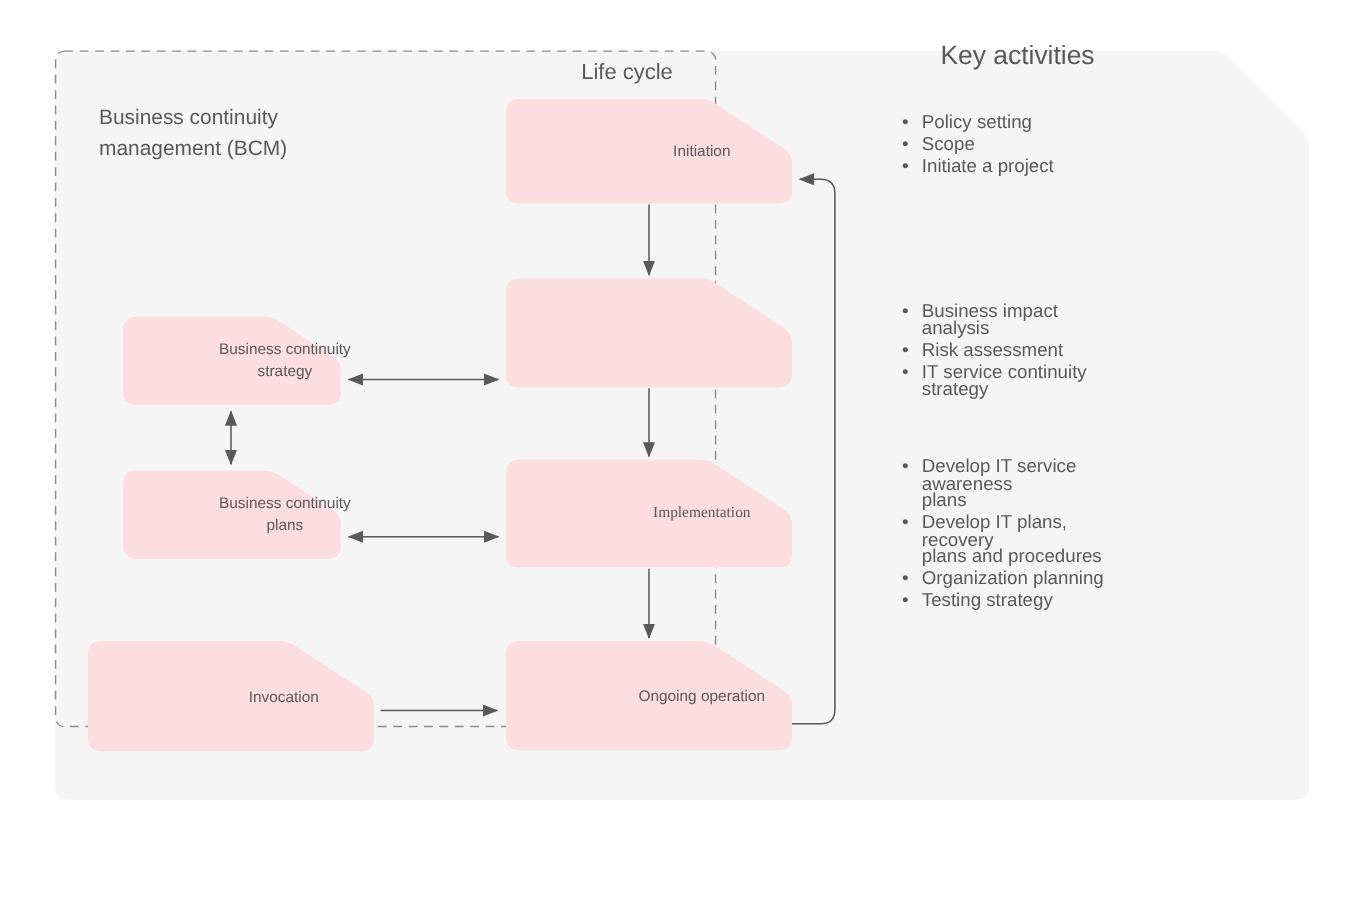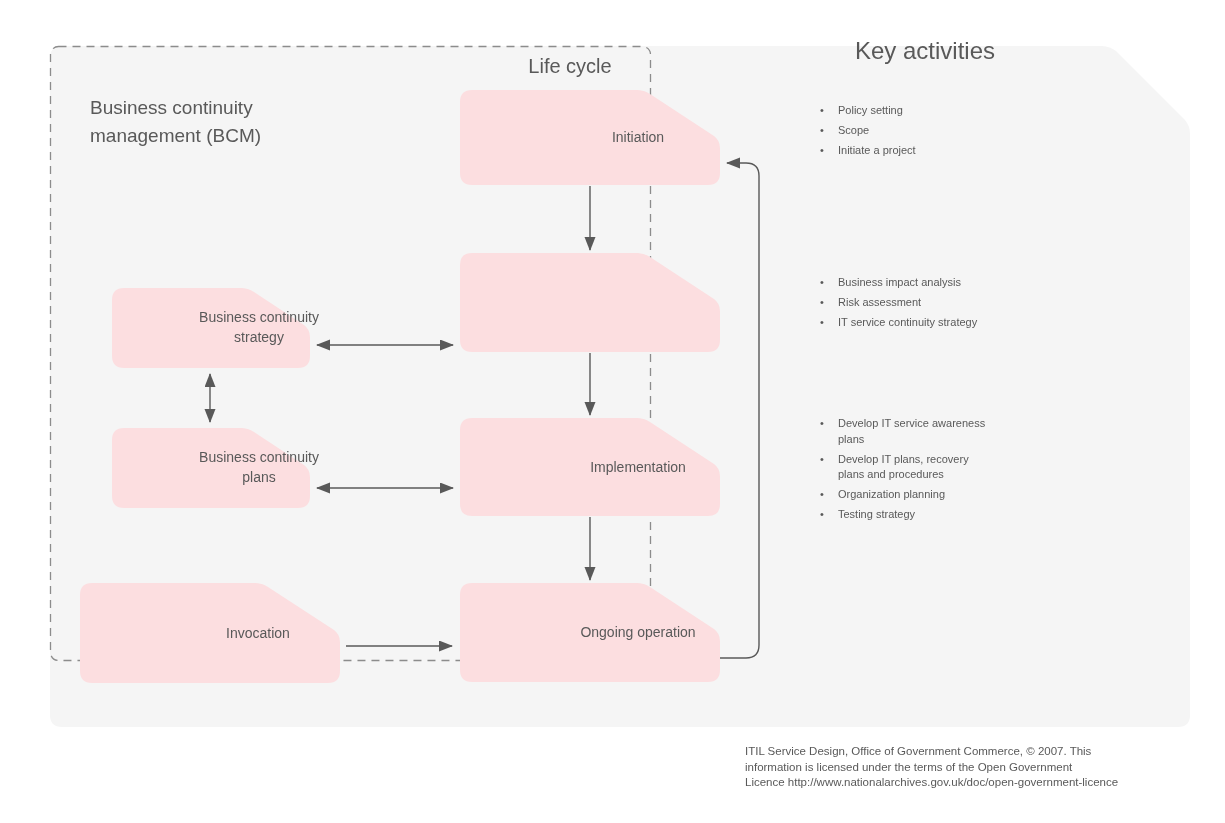--- a/index.html
+++ b/index.html
@@ -41,21 +41,21 @@
     position:absolute;
     left:855px;top:39px;
     font-size:24px;line-height:24px;
     color:#595959;
   }
   ul.kalist{
     position:absolute;
     margin:0;padding:0;
     list-style:none;
     width:215px;
-    font-size:11px;
+    font-size:17px;
     color:#595959;
   }
   ul.kalist li{
     position:relative;
     padding-left:26px;
     line-height:15.5px;
     margin-bottom:4.5px;
     white-space:pre-line;
   }
   ul.kalist li::before{
@@ -113,21 +113,21 @@
       <path d="M720,658 L746,658 Q759,658 759,645 L759,176 Q759,163 746,163 L727,163" marker-end="url(#ah)"></path>
     </g>
   </svg>
 
   <div class="heading" style="left:90px;top:94px;width:260px;">Business continuity
 management (BCM)</div>
   <div class="lifecycle-label">Life cycle</div>
   <div class="key-title">Key activities</div>
 
   <div class="lbl" style="left:460px;top:129px;width:260px;">Initiation</div>
-  <div class="lbl" style="left:460px;top:459px;width:260px;">Implementation</div>
+  <div class="lbl" style="left:460px;top:459px;width:260px;font-family:Liberation Serif, serif;">Implementation</div>
   <div class="lbl" style="left:460px;top:624px;width:260px;">Ongoing operation</div>
   <div class="lbl two" style="left:112px;top:308px;width:198px;">Business continuity
 strategy</div>
   <div class="lbl two" style="left:112px;top:448px;width:198px;">Business continuity
 plans</div>
   <div class="lbl" style="left:80px;top:625px;width:260px;">Invocation</div>
 
   <ul class="kalist g1">
     <li>Policy setting</li>
     <li>Scope</li>
@@ -140,17 +140,14 @@
   </ul>
   <ul class="kalist g3">
     <li>Develop IT service awareness
 plans</li>
     <li>Develop IT plans, recovery
 plans and procedures</li>
     <li>Organization planning</li>
     <li>Testing strategy</li>
   </ul>
 
-  <div class="attribution">ITIL Service Design, Office of Government Commerce, © 2007. This
-information is licensed under the terms of the Open Government
-Licence http://www.nationalarchives.gov.uk/doc/open-government-licence</div>
 
 </div>
 
 </body></html>

